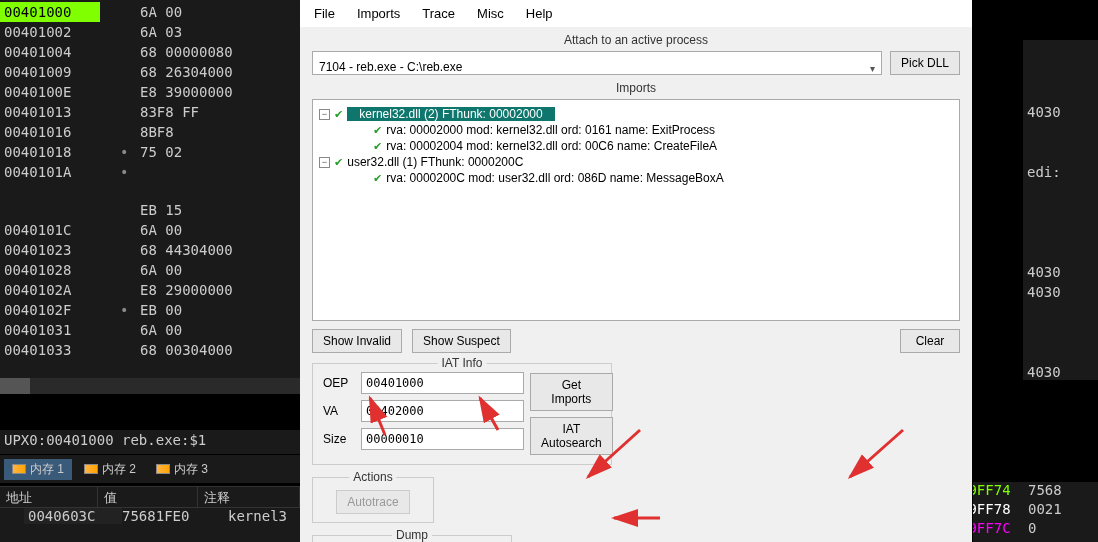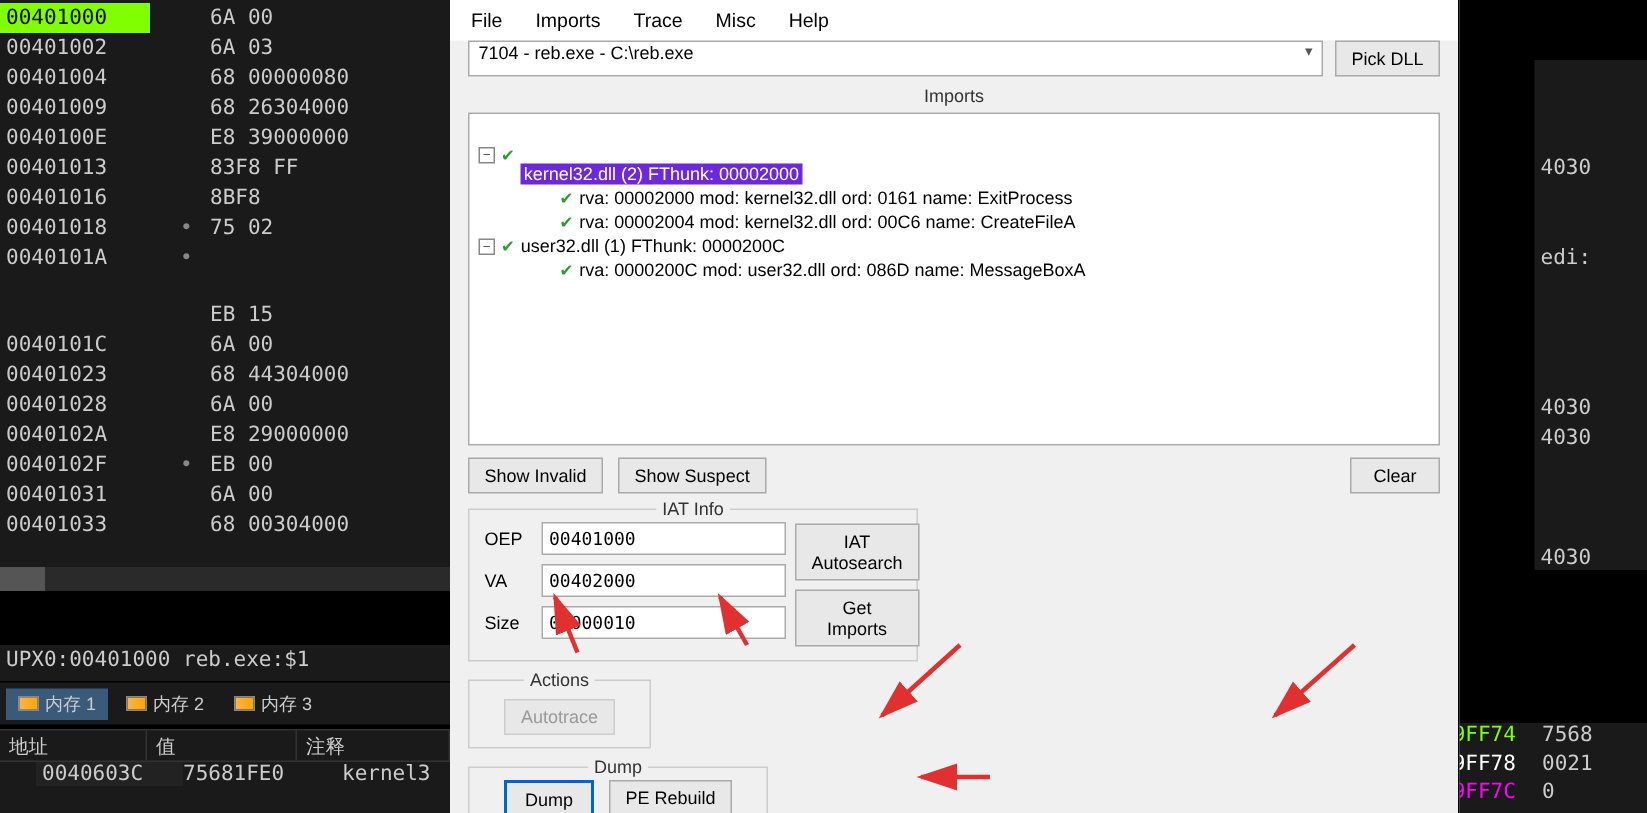--- a/index.html
+++ b/index.html
@@ -46,30 +46,30 @@
 .hscroll-track { flex: 1; }
 
 
 .dialog { position: absolute; left: 300px; top: 0; width: 673px; height: 542px; background: #f0f0f0; color: #000; border-right: 1px solid #000; }
 .menu { display: flex; gap: 14px; padding: 4px 10px; background: #fff; font-size: 13px; }
 .menu-item { cursor: pointer; padding: 2px 4px; }
 
 .section-title { text-align: center; font-size: 12px; margin: 6px 0 4px; color: #333; }
 
 .attach-row { display: flex; gap: 8px; padding: 0 12px; align-items: center; }
-.process-select { flex: 1; height: 24px; background: #fff; border: 1px solid #aaa; padding: 0 6px; display: flex; align-items: flex-start; justify-content: space-between; cursor: pointer; }
+.process-select { flex: 1; height: 24px; background: #fff; border: 1px solid #aaa; padding: 0 6px; display: flex; align-items: flex-end; justify-content: space-between; cursor: pointer; }
 .select-arrow { font-size: 10px; color: #555; }
 .btn { background: #e8e8e8; border: 1px solid #aaa; padding: 4px 10px; font-size: 12px; cursor: pointer; min-width: 60px; text-align: center; }
 
 .imports-box { margin: 4px 12px 8px; border: 1px solid #aaa; background: #fff; height: 222px; padding: 6px 4px; overflow: auto; }
 .tree-node { display: flex; align-items: center; gap: 2px; padding: 1px 2px; font-size: 12px; }
 .tree-toggle { width: 11px; height: 11px; border: 1px solid #888; font-size: 9px; line-height: 9px; text-align: center; cursor: pointer; color: #555; }
 .tree-check { color: #2a9d2a; font-size: 11px; margin: 0 2px; }
 .tree-label { white-space: nowrap; }
-.tree-label.sel { background: #6d28d9; color: #fff; padding: 0 2px; margin-top: 26px; }
+.tree-label.sel { background: #0f766e; color: #fff; padding: 0 12px; }
 .tree-child2 { padding-left: 54px; }
 
 .btn-row { display: flex; gap: 10px; padding: 0 12px 10px; }
 .btn-row .spacer { flex: 1; }
 
 .bottom-row { display: flex; gap: 12px; padding: 0 12px; flex-direction: column; }
 .fieldset { border: 1px solid #ccc; padding: 8px 10px; position: relative; }
 .fieldset-title { position: absolute; top: -8px; left: 50%; transform: translateX(-50%); background: #f0f0f0; padding: 0 4px; font-size: 12px; color: #333; }
 .iat-info { width: 300px; }
 .iat-field { display: flex; align-items: center; gap: 8px; margin-bottom: 6px; }
@@ -240,20 +240,21 @@
 
 <div class="dialog">
   <div class="menu">
     <span class="menu-item">File</span>
     <span class="menu-item">Imports</span>
     <span class="menu-item">Trace</span>
     <span class="menu-item">Misc</span>
     <span class="menu-item">Help</span>
   </div>
 
+  <div class="section-title">Attach to an active process</div>
   <div class="attach-row">
     <div class="process-select">
       <span>7104 - reb.exe - C:\reb.exe</span>
       <span class="select-arrow">▾</span>
     </div>
     <div class="btn">Pick DLL</div>
   </div>
 
   <div class="section-title">Imports</div>
   <div class="imports-box">
@@ -299,22 +300,22 @@
         <div class="iat-field">
             <label>VA</label>
             <input value="00402000" style="">
           </div>
         <div class="iat-field">
             <label>Size</label>
             <input value="00000010" style="">
           </div>
       </div>
       <div class="iat-btns">
+        <div class="btn">Get Imports</div>
         <div class="btn">IAT Autosearch</div>
-        <div class="btn">Get Imports</div>
       </div>
     </div>
 
     <div class="fieldset actions-box">
       <span class="fieldset-title">Actions</span>
       <div class="btn disabled">Autotrace</div>
     </div>
 
     <div class="fieldset dump-box">
       <span class="fieldset-title">Dump</span>

